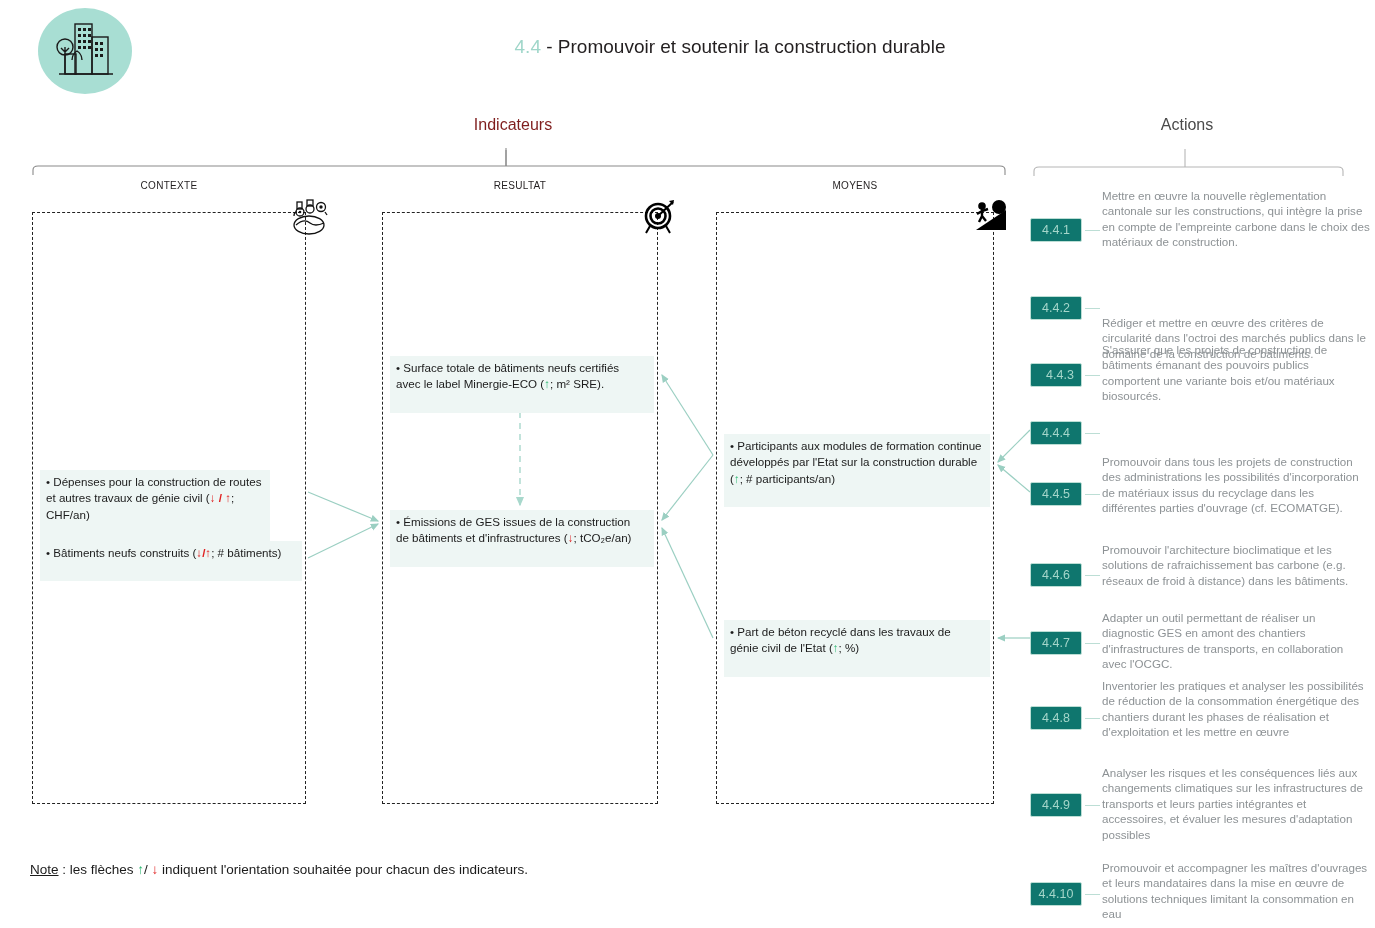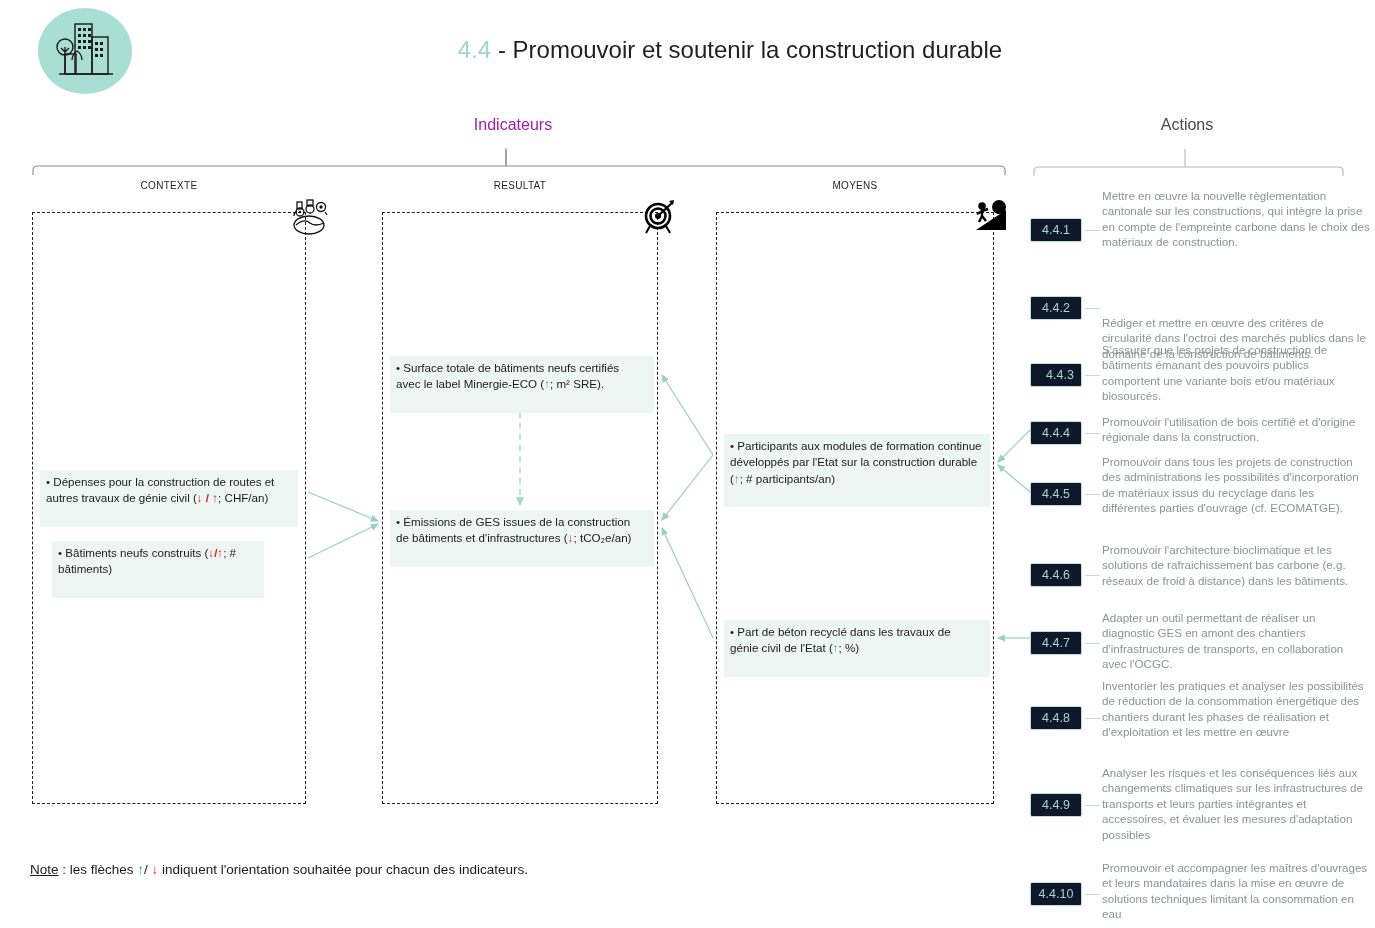--- a/index.html
+++ b/index.html
@@ -20,28 +20,28 @@
   #logo-badge {
     position: absolute; left: 38px; top: 8px;
     width: 94px; height: 86px;
     border-radius: 50%;
     background: #a8ded3;
     display: flex; align-items: center; justify-content: center;
   }
   #page-title {
     position: absolute; left: 300px; top: 36px;
     width: 860px; text-align: center;
-    font-size: 24px; color: #231f20; white-space: nowrap;
+    font-size: 19px; color: #231f20; white-space: nowrap;
   }
   #page-title .num { color: #9fd6c9; }
 
   
   .group-label {
     position: absolute;
-    font-size: 16px; color: #a21caf;
+    font-size: 16px; color: #7f1d1d;
     text-align: center;
   }
   #label-indicateurs { left: 330px; top: 116px; width: 366px; }
   #label-actions     { left: 1022px; top: 116px; width: 330px; color:#4a4a4a;}
 
   
   .col-header {
     position: absolute; top: 180px;
     font-size: 10px; letter-spacing: .3px;
     color: #231f20; text-align: center;
@@ -79,21 +79,21 @@
   }
   #note .u { text-decoration: underline; }
 
   
   #actions-list { position: absolute; left: 1030px; top: 182px; width: 340px; }
   .action-row { position: absolute; left: 0; width: 340px; display: flex; }
   .action-code {
     position: absolute; left: 0;
     width: 52px; height: 24px;
     border: 1px solid #bcded5;
-    background: #0f172a;
+    background: #0f766e;
     color: #a5d6ca;
     font-size: 12.5px;
     display: flex; align-items: center; justify-content: center;
     border-radius: 2px;
   }
   .action-dash {
     position: absolute; left: 55px;
     width: 15px; height: 1px;
     background: #bcded5;
   }
@@ -227,24 +227,24 @@
     <svg width="40" height="34" viewBox="0 0 40 34" aria-hidden="true">
       <path d="M6 30 L36 30 L36 10 z" fill="#000"></path>
       <circle cx="29" cy="7" r="7" fill="#000"></circle>
       <g fill="none" stroke="#000" stroke-width="2.4">
         <circle cx="12" cy="6" r="2.6" fill="#000"></circle>
         <path d="M12 9 L12 16 M12 11 L18 9 M12 11 L7 14 M12 16 L9 22 M12 16 L16 21"></path>
       </g>
     </svg>
   </div>
 
-  <div class="indicator" style="left:40px;top:470px;width:258px;">
+  <div class="indicator" style="left:40px;top:470px;width:230px;">
     <span>• </span><span>Dépenses pour la construction de routes et autres travaux de génie civil (</span><span class="arrow-down">↓ / ↑</span><span>; CHF/an)</span>
   </div>
-  <div class="indicator" style="left:52px;top:541px;width:212px;">
+  <div class="indicator" style="left:40px;top:541px;width:262px;">
     <span>• </span><span>Bâtiments neufs construits (</span><span class="arrow-down">↓/↑</span><span>; # bâtiments)</span>
   </div>
 
   <div class="indicator" style="left:390px;top:356px;width:264px;">
     <span>• </span><span>Surface totale de bâtiments neufs certifiés avec le label Minergie-ECO (</span><span class="arrow-up">↑</span><span>; m² SRE).</span>
   </div>
   <div class="indicator" style="left:390px;top:510px;width:264px;">
     <span>• </span><span>Émissions de GES issues de la construction de bâtiments et d'infrastructures (</span><span class="arrow-down">↓</span><span>; tCO₂e/an)</span>
   </div>
 
@@ -275,21 +275,20 @@
 
     <div class="action-row" style="top:160px;height:75px;">
       <div class="action-code" style="top:21px;padding-left:8px;">4.4.3</div>
       <div class="action-dash" style="top:33px;"></div>
       <div class="action-text" style="top:0px;">S'assurer que les projets de construction de bâtiments émanant des pouvoirs publics comportent une variante bois et/ou matériaux biosourcés.</div>
     </div>
 
     <div class="action-row" style="top:232px;height:48px;">
       <div class="action-code" style="top:7px;">4.4.4</div>
       <div class="action-dash" style="top:19px;"></div>
-      <div class="action-text" style="top:0px;">Promouvoir l'utilisation de bois certifié et d'origine régionale dans la construction.</div>
     </div>
 
     <div class="action-row" style="top:272px;height:90px;">
       <div class="action-code" style="top:28px;">4.4.5</div>
       <div class="action-dash" style="top:40px;"></div>
       <div class="action-text" style="top:0px;">Promouvoir dans tous les projets de construction des administrations les possibilités d'incorporation de matériaux issus du recyclage dans les différentes parties d'ouvrage (cf. ECOMATGE).</div>
     </div>
 
     <div class="action-row" style="top:360px;height:75px;">
       <div class="action-code" style="top:21px;">4.4.6</div>

